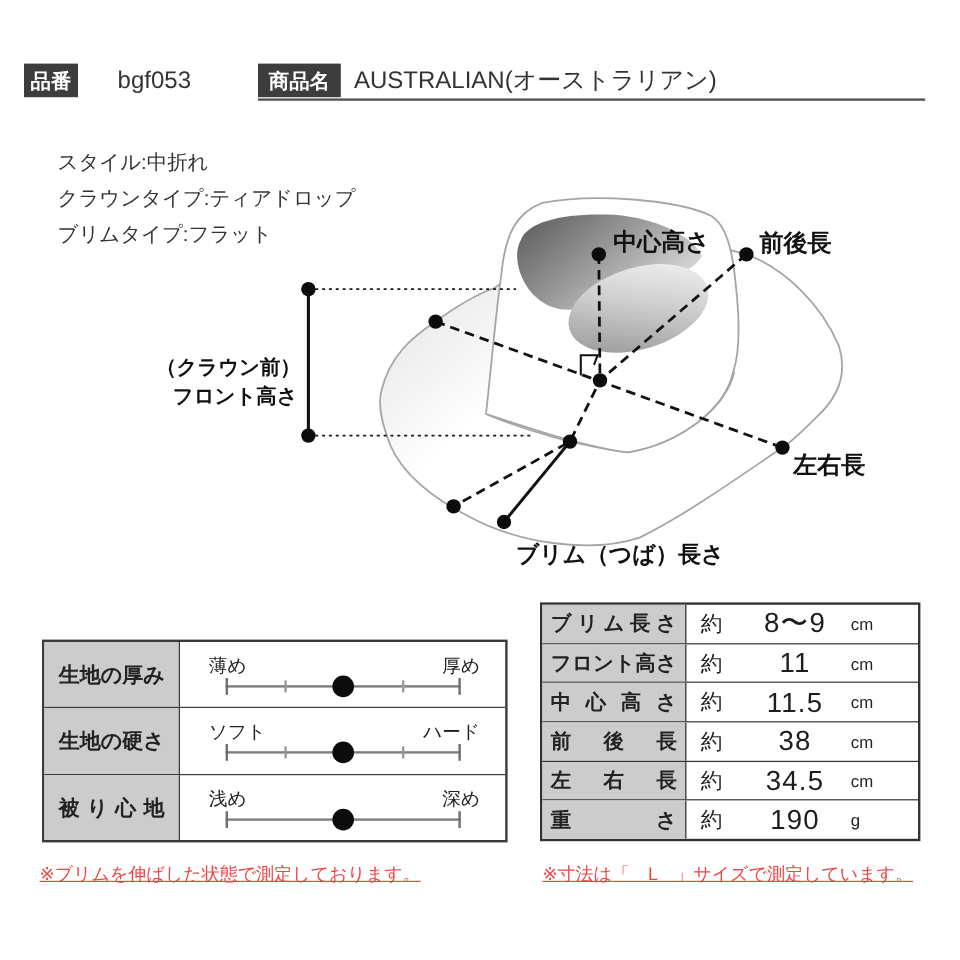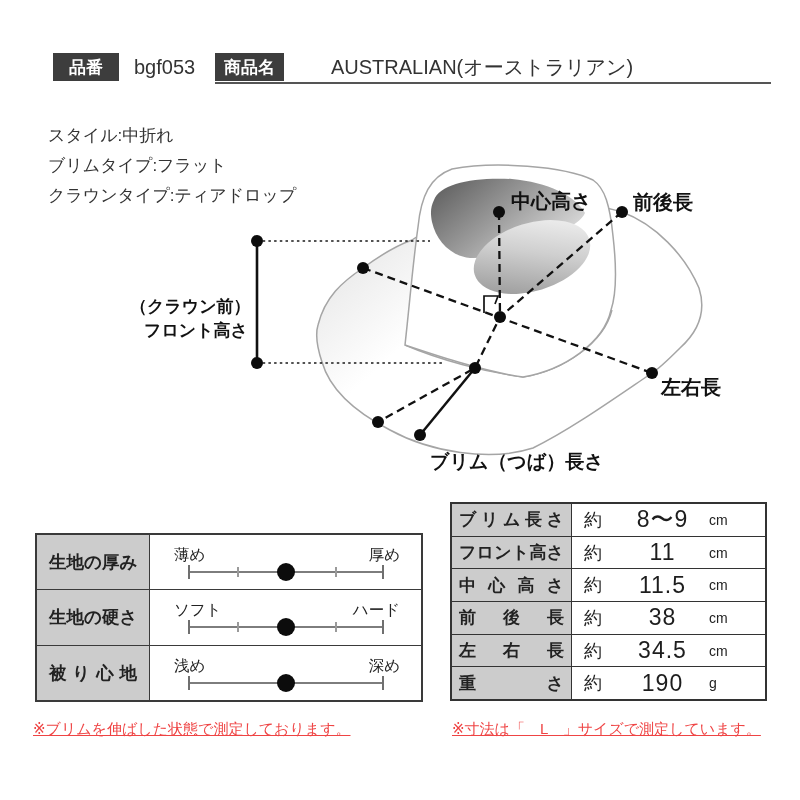--- a/index.html
+++ b/index.html
@@ -10,21 +10,21 @@
     color:#2a2a2a;
   }
   .abs { position:absolute; }
 
   
   .tag-box {
     background:#3d3d3d; color:#fff; font-weight:bold; font-size:17px;
     display:flex; align-items:center; justify-content:center;
     height:28px;
   }
-  .tag-value { font-size:20px; color:#333; line-height:28px;margin-left:36px; }
+  .tag-value { font-size:20px; color:#333; line-height:28px; }
   .header-rule { height:2px; background:#555; }
 
   
   .spec-line { font-size:17px; color:#333; height:30px; line-height:30px; }
 
   
   .dlabel { font-weight:bold; color:#111; font-size:20px; white-space:nowrap; }
   .dlabel-sm { font-weight:bold; color:#111; font-size:17px; line-height:24px;
                text-align:right; white-space:nowrap; }
 
@@ -68,30 +68,30 @@
 
   
   .cjust { display:flex; justify-content:space-between; width:100%; }
 
   
   .note { font-size:15px; color:#ef4444; line-height:24px; white-space:nowrap;text-decoration:underline; }
 </style>
 </head>
 <body>
 
-<div class="abs tag-box" style="left:53px; top:53px; width:66px;">品番</div>
+<div class="abs tag-box" style="left:20px; top:53px; width:45px;">品番</div>
 <div class="abs tag-value" style="left:98px; top:53px;">bgf053</div>
 <div class="abs tag-box" style="left:215px; top:53px; width:69px;">商品名</div>
 <div class="abs tag-value" style="left:295px; top:53px;">AUSTRALIAN(オーストラリアン)</div>
 <div class="abs header-rule" style="left:215px; top:82px; width:556px;"></div>
 
 <div class="abs" style="left:48px; top:106px;margin-top:15px;">
   <div class="spec-line">スタイル:中折れ</div>
+  <div class="spec-line">クラウンタイプ:ティアドロップ</div>
   <div class="spec-line">ブリムタイプ:フラット</div>
-  <div class="spec-line">クラウンタイプ:ティアドロップ</div>
 </div>
 
 <svg class="abs" style="left:150px; top:160px;" width="625" height="345" viewBox="150 160 625 345">
   <defs>
     <linearGradient id="gBrim" x1="0" y1="0.3" x2="0.55" y2="0.7">
       <stop offset="0" stop-color="#e9e9e9"></stop>
       <stop offset="0.5" stop-color="#ffffff"></stop>
     </linearGradient>
     <linearGradient id="gCrease" x1="0" y1="0.2" x2="1" y2="0.8">
       <stop offset="0" stop-color="#636363"></stop>

